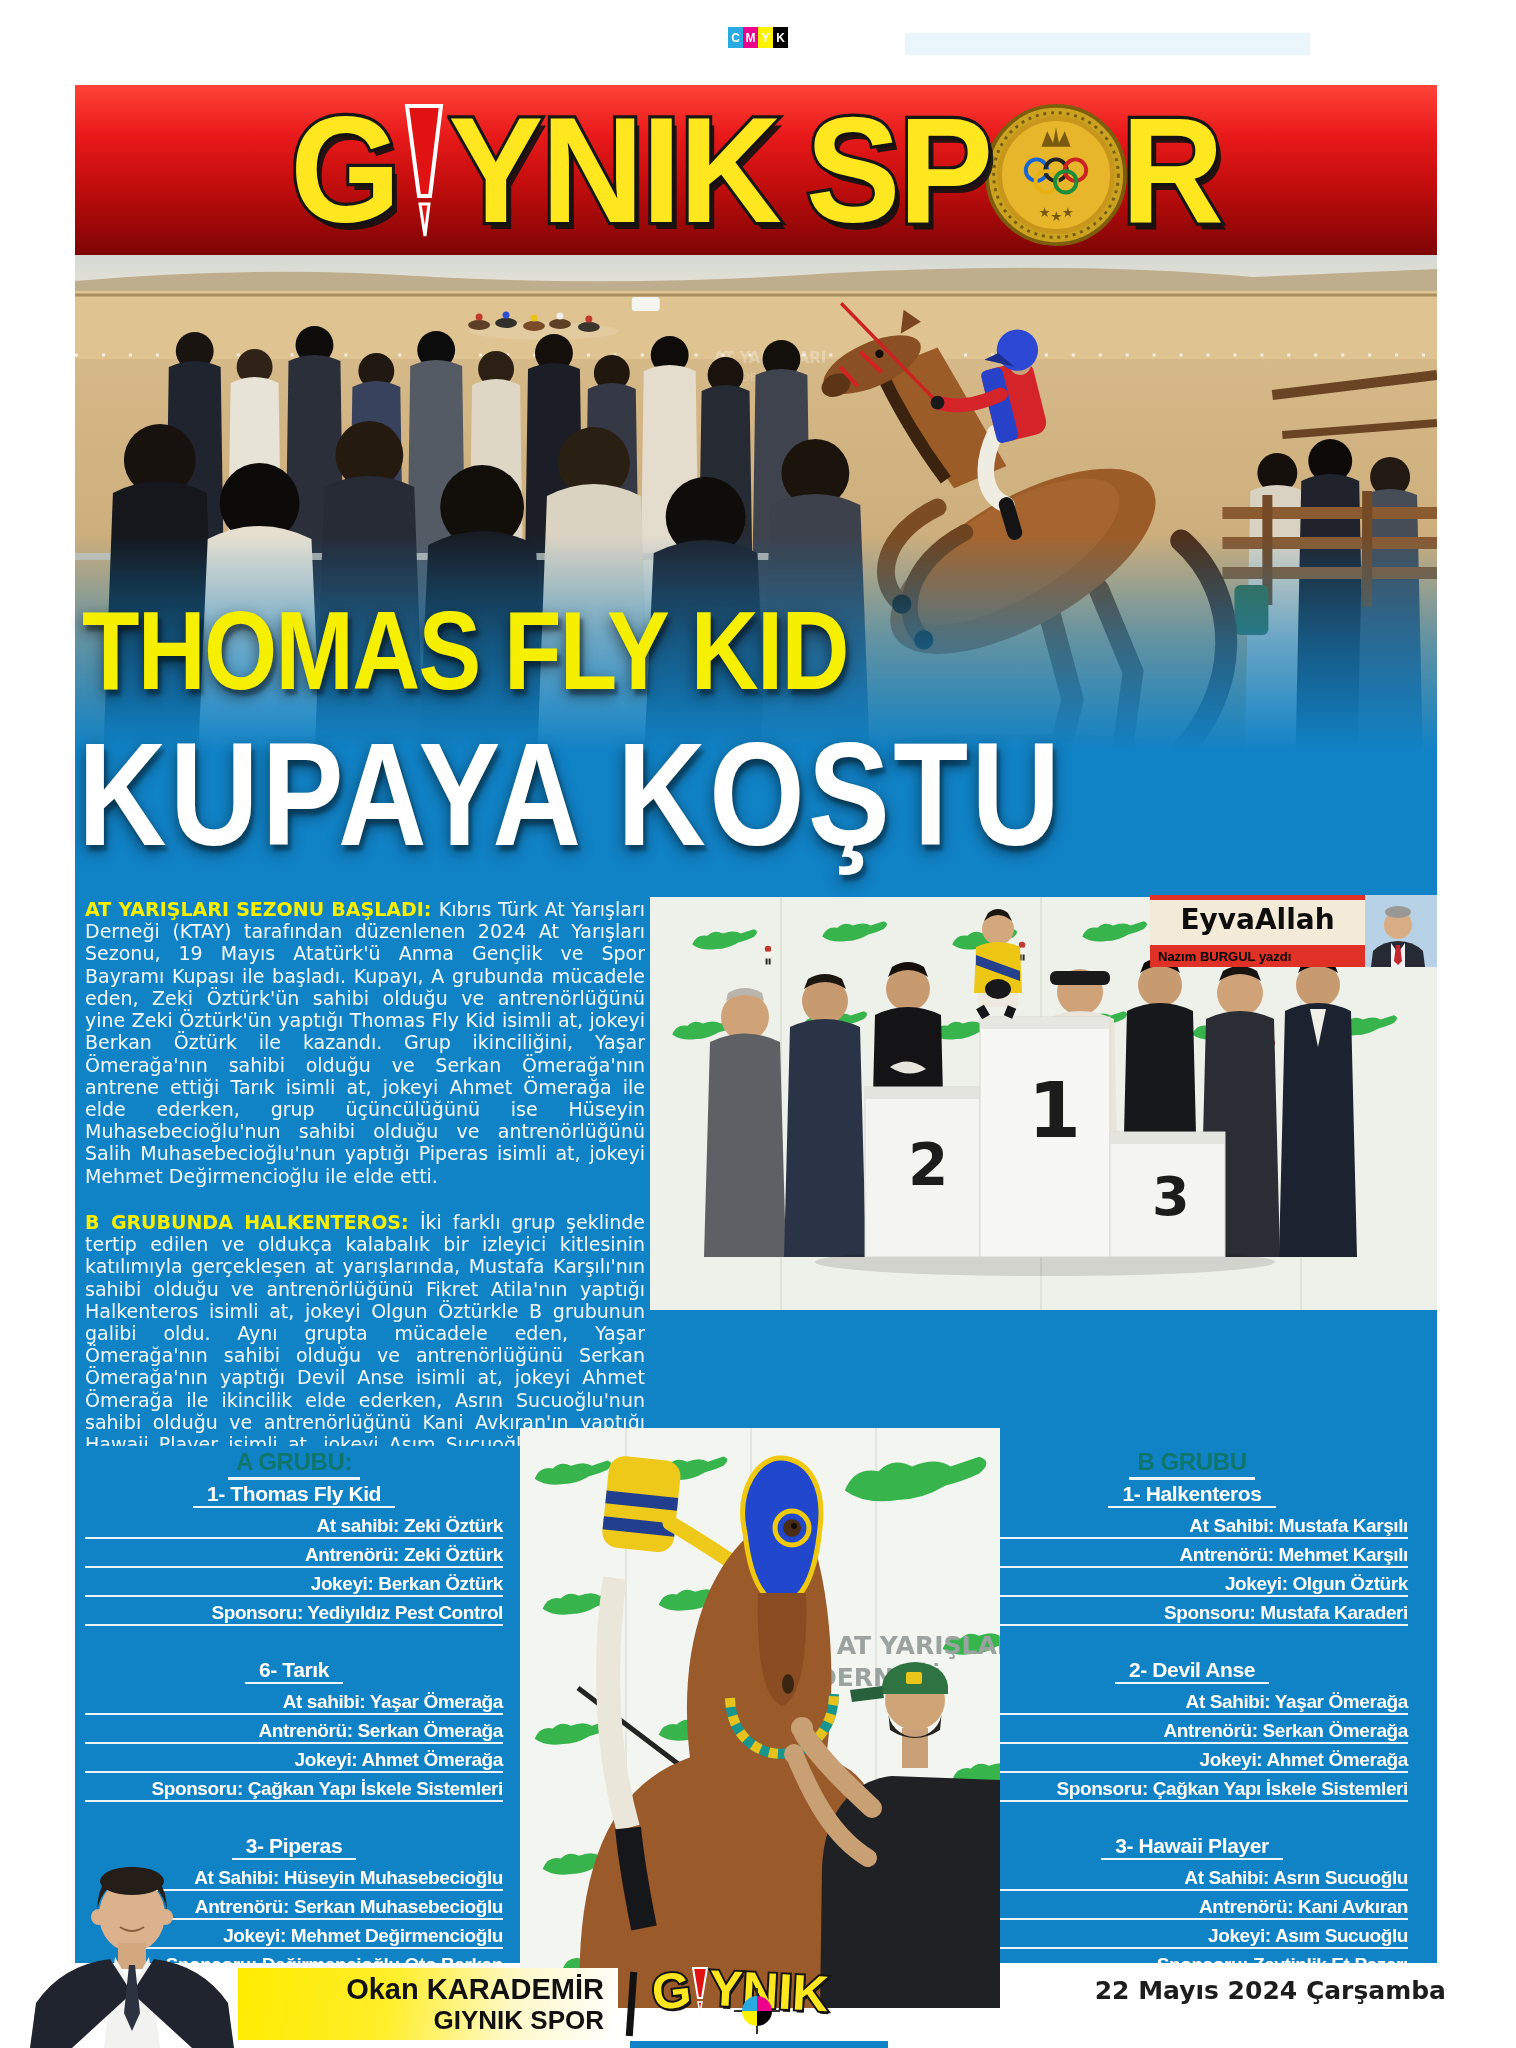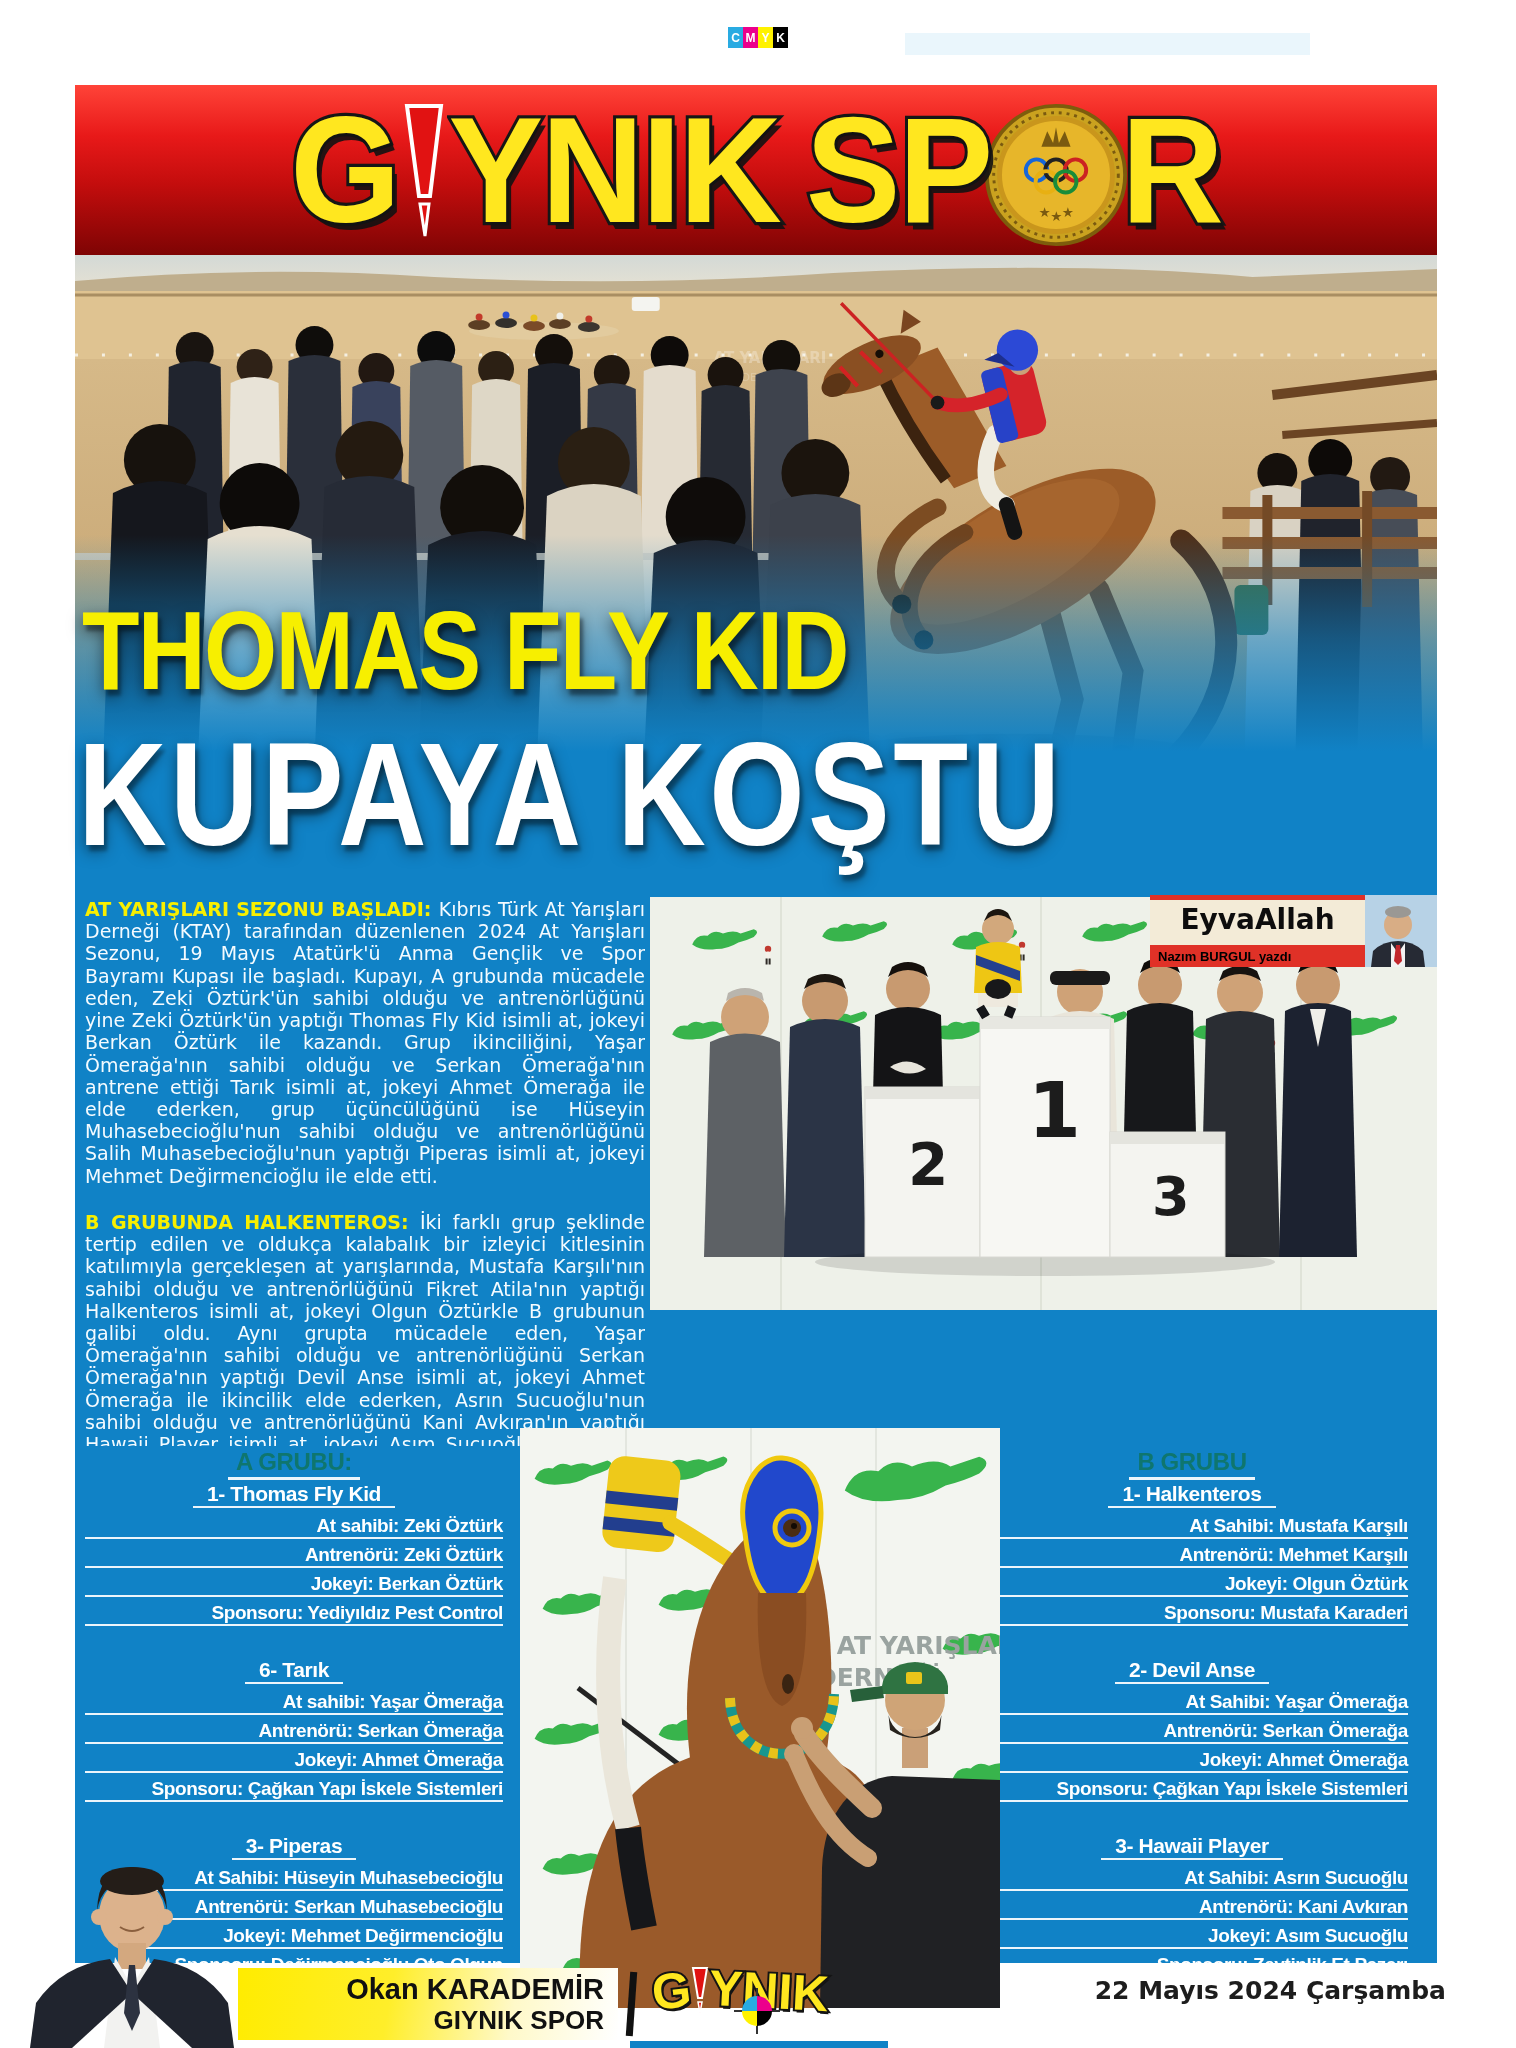--- a/index.html
+++ b/index.html
@@ -467,21 +467,21 @@
       <div class="trow indent">
           <span>Antrenörü</span>
           <span>: Serkan Muhasebecioğlu</span>
         </div>
       <div class="trow indent">
           <span>Jokeyi</span>
           <span>: Mehmet Değirmencioğlu</span>
         </div>
       <div class="trow indent">
           <span>Sponsoru</span>
-          <span>: Değirmencioğlu Oto Olgun</span>
+          <span>: Değirmencioğlu Oto Berkan</span>
         </div>
     </div>
   </div>
 
   <div class="col" id="colB">
     <div class="ghead"><span>B GRUBU</span></div>
     <div class="hblock">
       <div class="htitle"><span>1- Halkenteros</span></div>
       <div class="trow">
           <span>At Sahibi</span>

